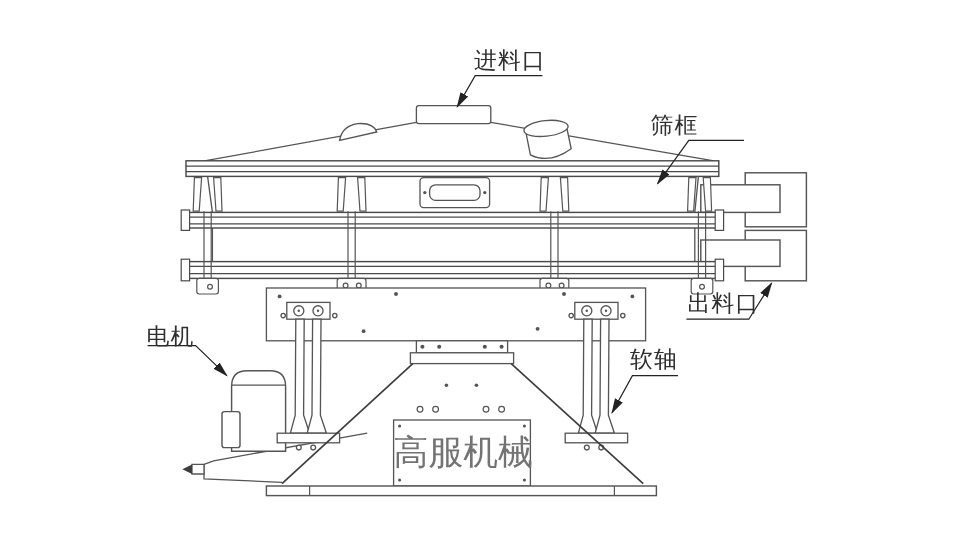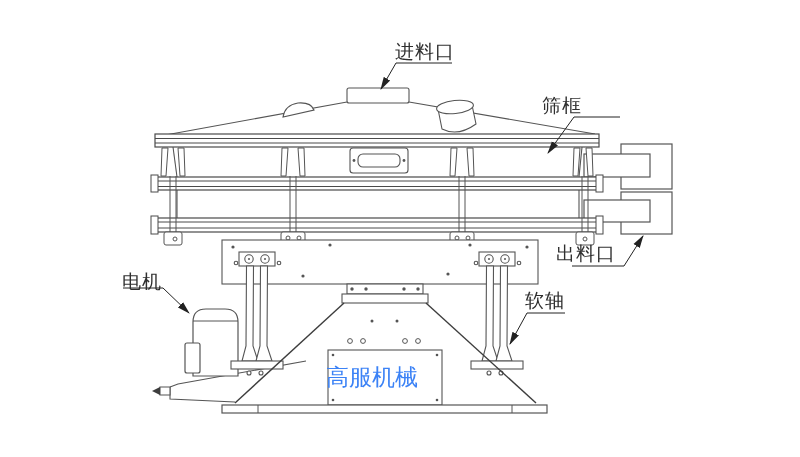--- a/index.html
+++ b/index.html
@@ -6,23 +6,23 @@
   #stage{
     position:relative;width:800px;height:457px;background:#ffffff;
     overflow:hidden;font-family:"Liberation Serif","DejaVu Serif",serif;
   }
   #drawing{position:absolute;left:0;top:0;}
   .callout{
     position:absolute;color:#2f2f2f;font-size:19px;line-height:1;
     letter-spacing:1px;white-space:nowrap;user-select:none;
   }
   .watermark{
-    position:absolute;left:316px;top:352px;width:112px;height:51px;
+    position:absolute;left:330px;top:352px;width:112px;height:51px;
     display:flex;align-items:center;justify-content:center;
-    color:#3b82f6;font-size:23px;letter-spacing:0px;white-space:nowrap;
+    color:#737373;font-size:29px;letter-spacing:0px;white-space:nowrap;
   }
 </style>
 </head>
 <body>
 
 <div id="stage">
 
   <svg id="drawing" width="800" height="457" viewBox="0 0 800 457">
     <defs>
       <marker id="arr" viewBox="0 0 12 8" refX="11" refY="4" markerWidth="13" markerHeight="9" orient="auto">
@@ -221,19 +221,19 @@
       <path d="M452,63 L396,63 L381,89" marker-end="url(#arr)"></path>
       <path d="M620,117 L574,117 L548,153" marker-end="url(#arr)"></path>
       <path d="M572,266 L624,266 L643,236" marker-end="url(#arr)"></path>
       <path d="M123,288 L163,288 L189,313" marker-end="url(#arr)"></path>
       <path d="M565,313 L527,313 L510,344" marker-end="url(#arr)"></path>
     </g>
   </svg>
 
   <div class="callout" style="left:395px;top:42px;">进料口</div>
   <div class="callout" style="left:542px;top:96px;">筛框</div>
-  <div class="callout" style="left:556px;top:244px;">出料口</div>
+  <div class="callout" style="left:573px;top:244px;">出料口</div>
   <div class="callout" style="left:122px;top:272px;">电机</div>
   <div class="callout" style="left:525px;top:291px;">软轴</div>
 
   <div class="watermark">高服机械</div>
 
 </div>
 
 </body></html>

